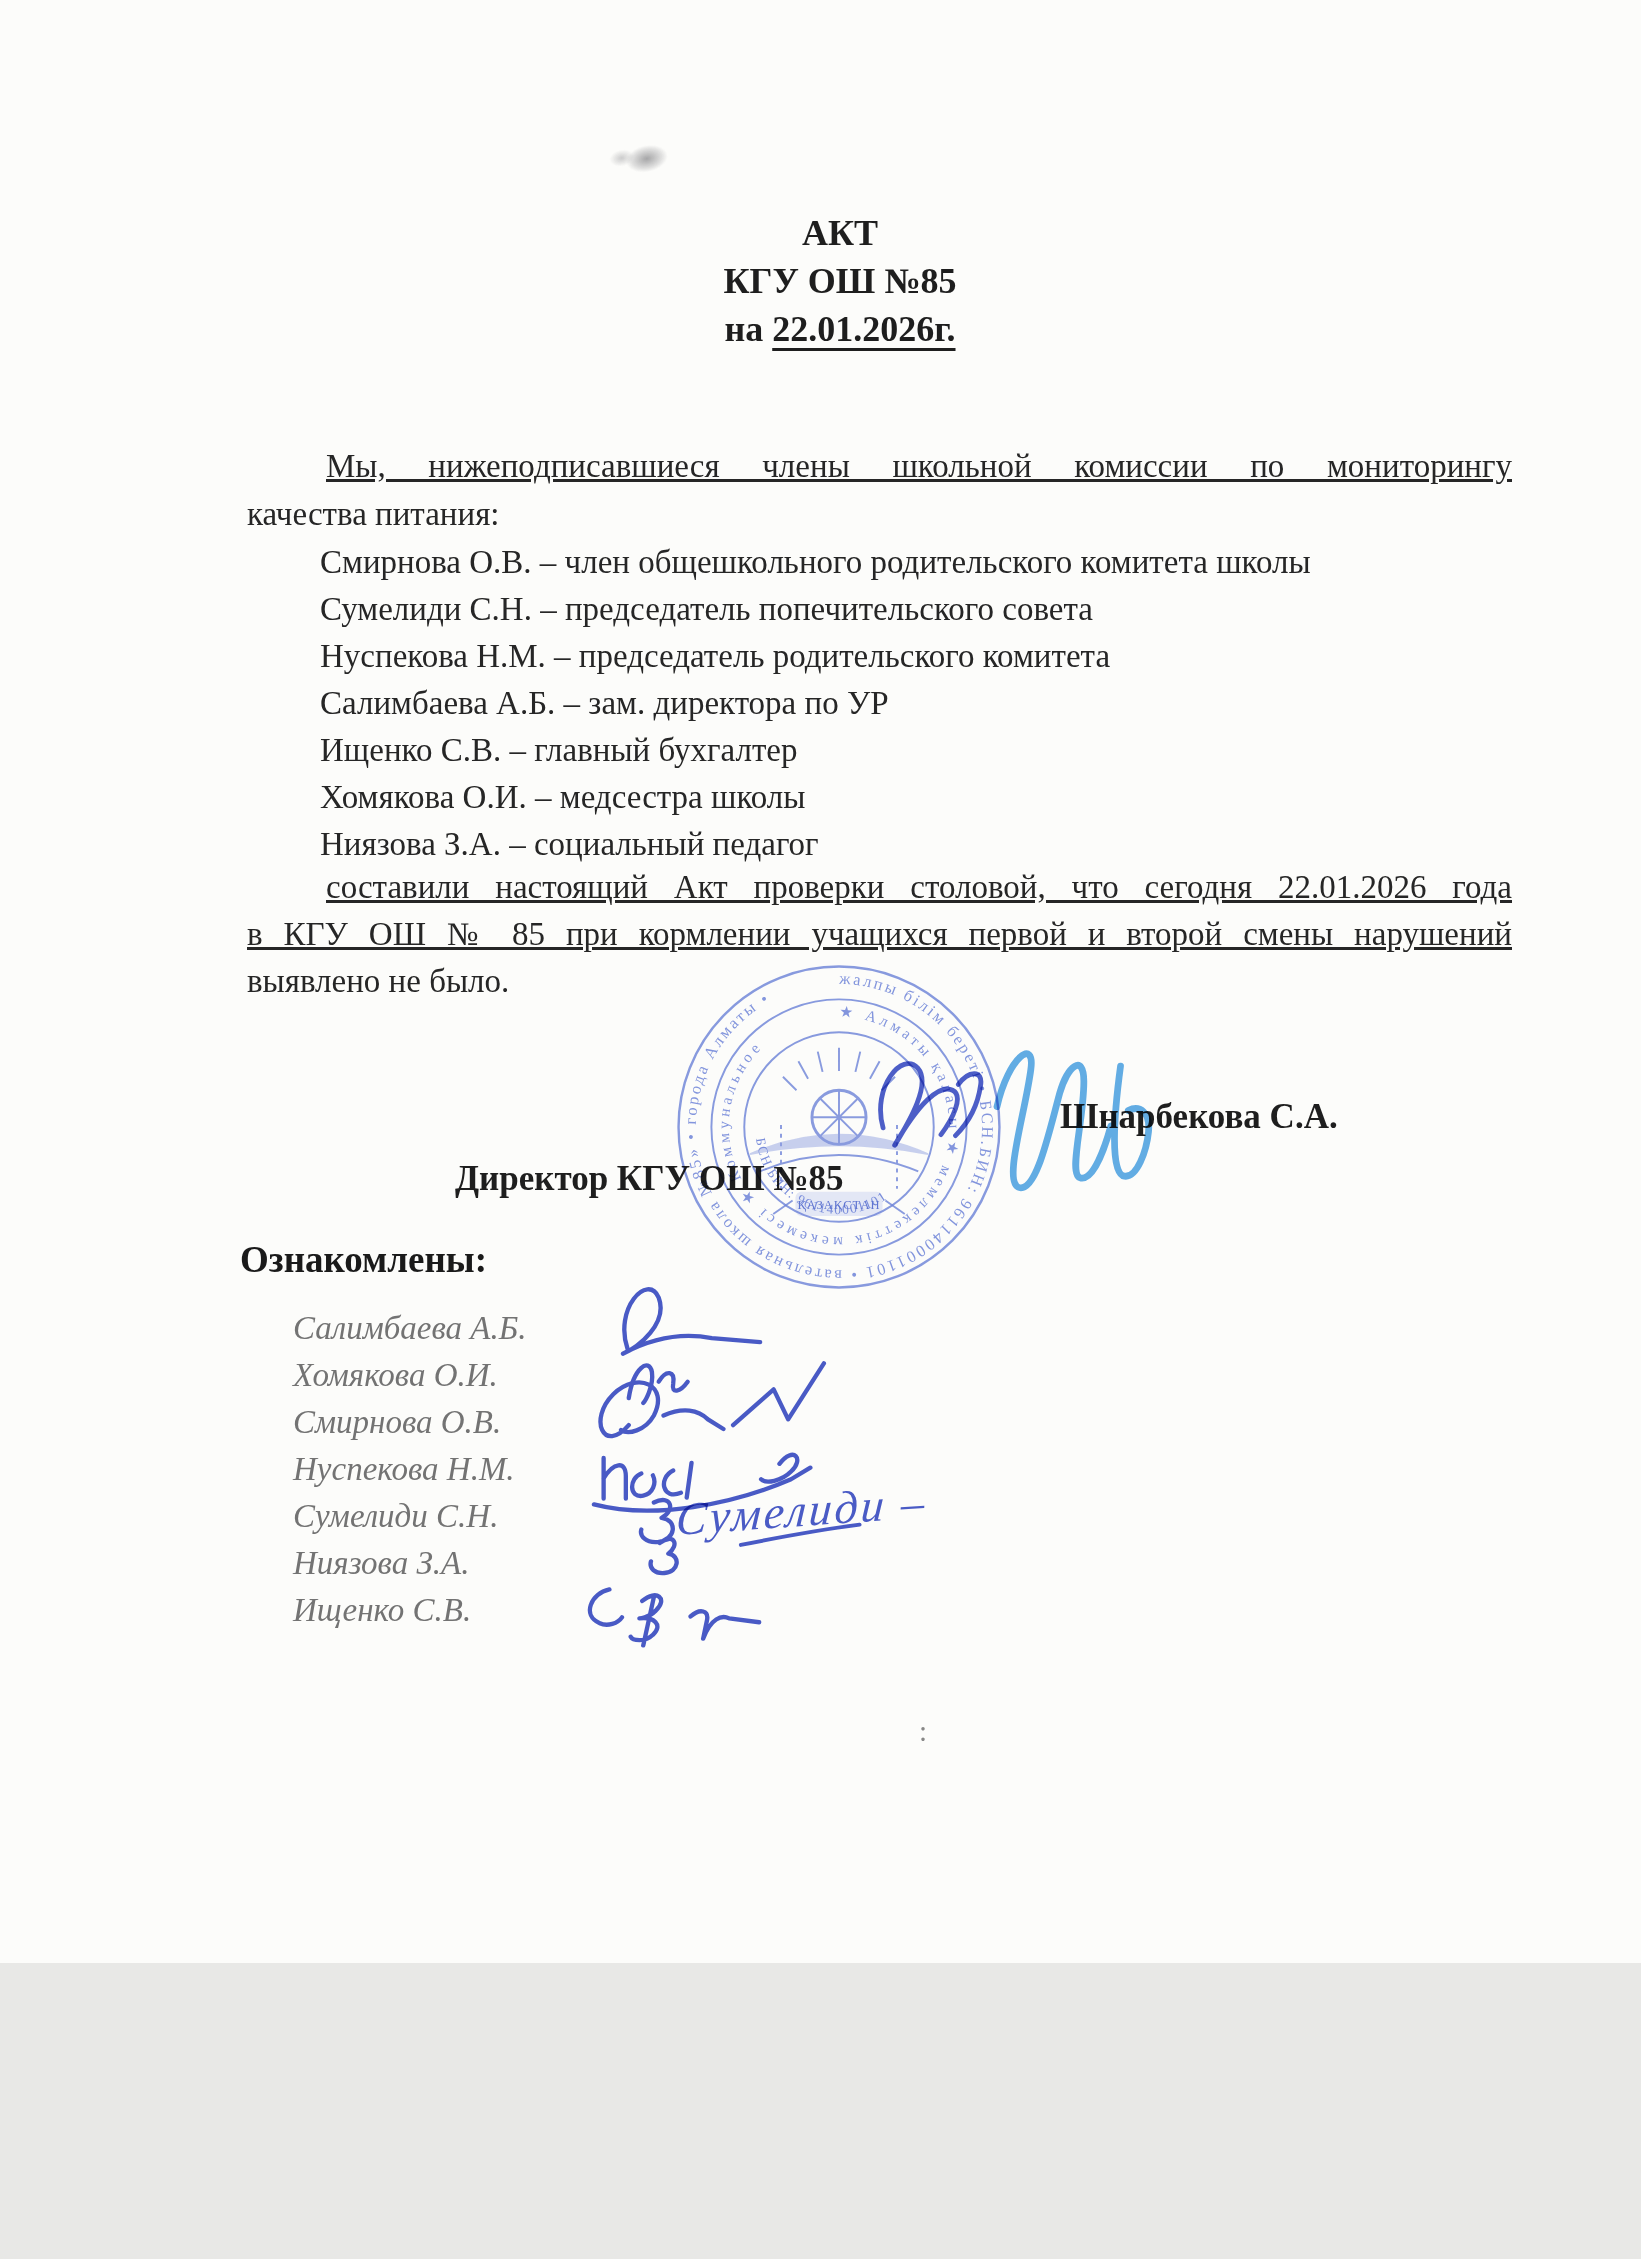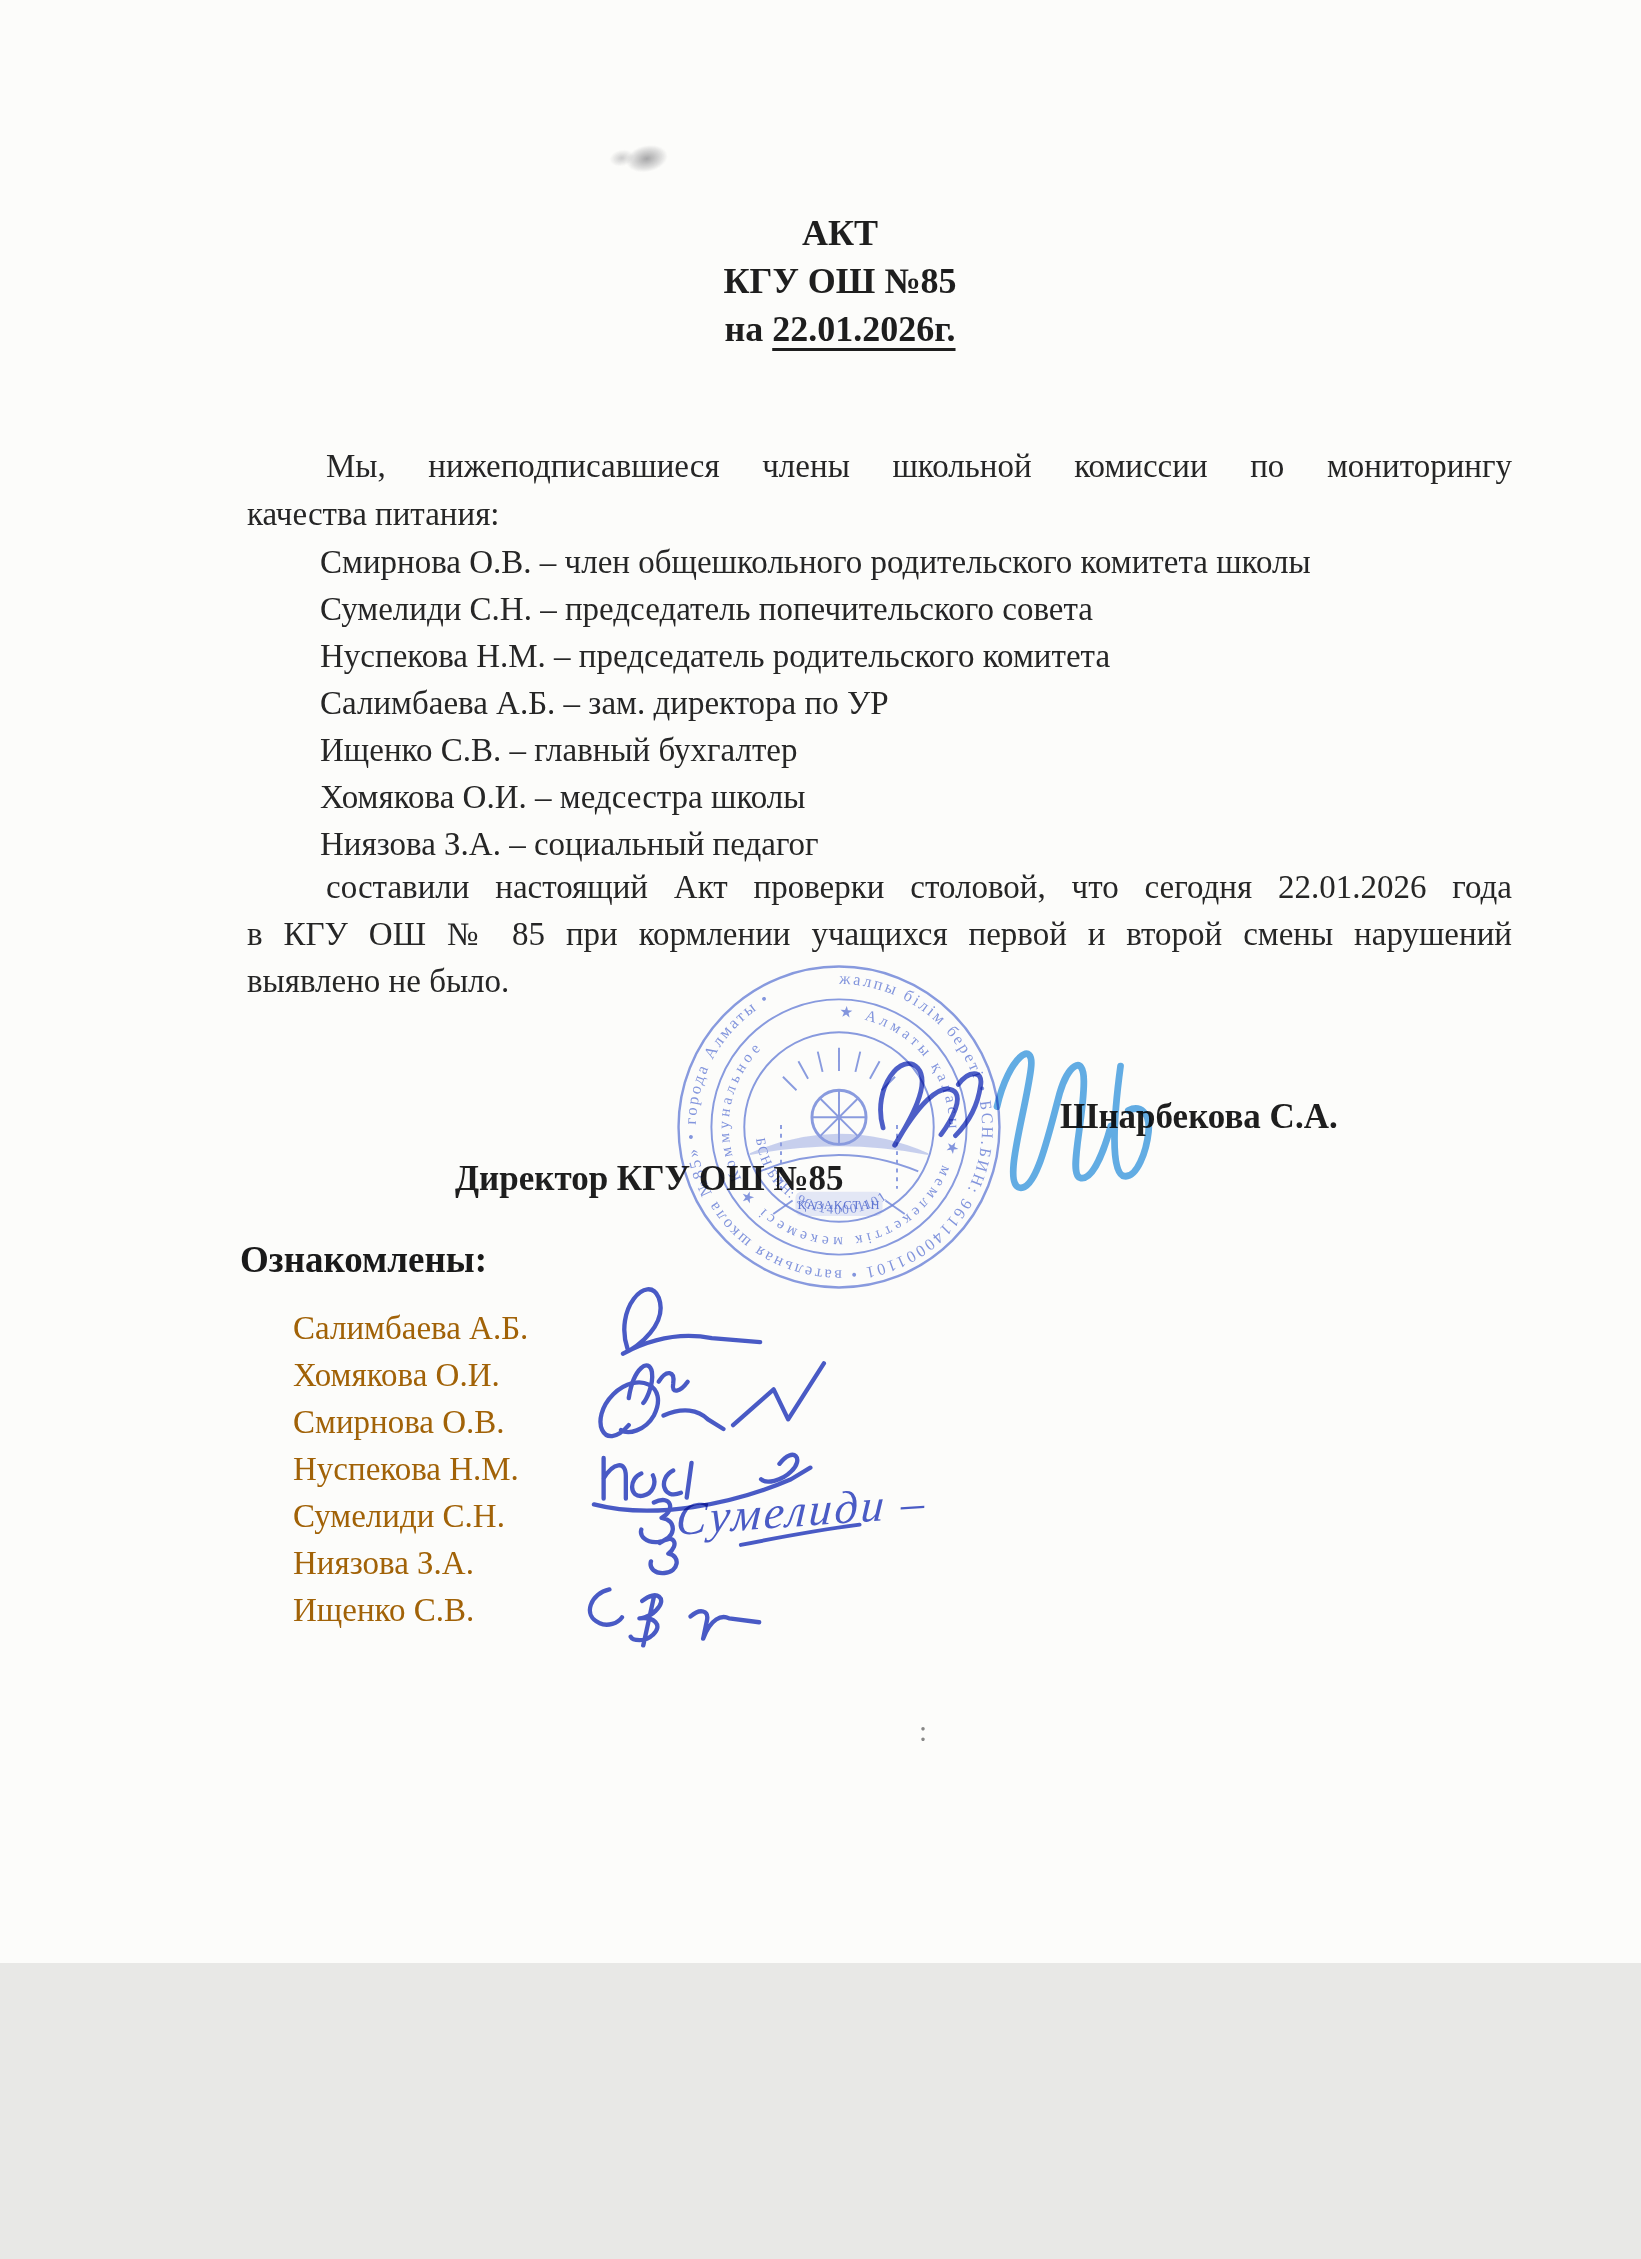--- a/index.html
+++ b/index.html
@@ -6,34 +6,34 @@
   body{width:1641px;height:2259px;overflow:hidden;background:#e8e8e6;}
   .page{position:relative;width:1641px;height:1963px;background:#fcfcfa;
         font-family:"Liberation Serif", serif;color:#222;overflow:hidden;}
 
   
   .title-block{position:absolute;left:164px;top:209px;width:1352px;text-align:center;
                font-weight:700;font-size:36px;line-height:48px;color:#1e1e1e;}
   .title-block .u{text-decoration:underline;text-decoration-thickness:2.9px;text-underline-offset:6.8px;}
 
   .intro{position:absolute;left:247px;top:442px;width:1265px;font-size:33px;line-height:48px;color:#262626;}
-  .jline{text-align:justify;text-align-last:justify;}
+  .jline{text-align:justify;text-align-last:justify;text-decoration:underline;}
   .indent{text-indent:79px;}
 
   .members{position:absolute;left:320px;top:539px;font-size:33px;line-height:47px;color:#262626;}
 
   .conclusion{position:absolute;left:247px;top:864px;width:1265px;font-size:33px;line-height:47px;color:#262626;}
 
   .director-row{position:absolute;left:0;top:1097px;width:1641px;height:50px;
                 font-weight:700;font-size:35px;color:#1e1e1e;}
   .director-label{position:absolute;left:455px;top:14px;margin-top:48px;}
   .director-name{position:absolute;left:1060px;top:0;}
 
   .ack-heading{position:absolute;left:240px;top:1238px;font-weight:700;font-size:37px;color:#1a1a1a;}
-  .ack-list{position:absolute;left:293px;top:1305px;font-size:33px;line-height:47px;color:#a16207;}
+  .ack-list{position:absolute;left:293px;top:1305px;font-size:33px;line-height:47px;color:#737373;font-style:italic;}
 
   
   .stamp{position:absolute;left:636px;top:924px;width:406px;height:406px;
          mix-blend-mode:multiply;opacity:.88;}
   .sig-director{position:absolute;left:850px;top:1014px;width:348px;height:222px;mix-blend-mode:multiply;}
   .sig-ack{position:absolute;left:536px;top:1255px;width:541px;height:406px;mix-blend-mode:multiply;}
   .sig-sumelidi{position:absolute;left:676px;top:1484px;font-size:46px;font-style:italic;
                 color:#3b4ec5;transform:rotate(-4deg) skewX(-8deg);letter-spacing:2.9px;
                 mix-blend-mode:multiply;opacity:.92;}
 

